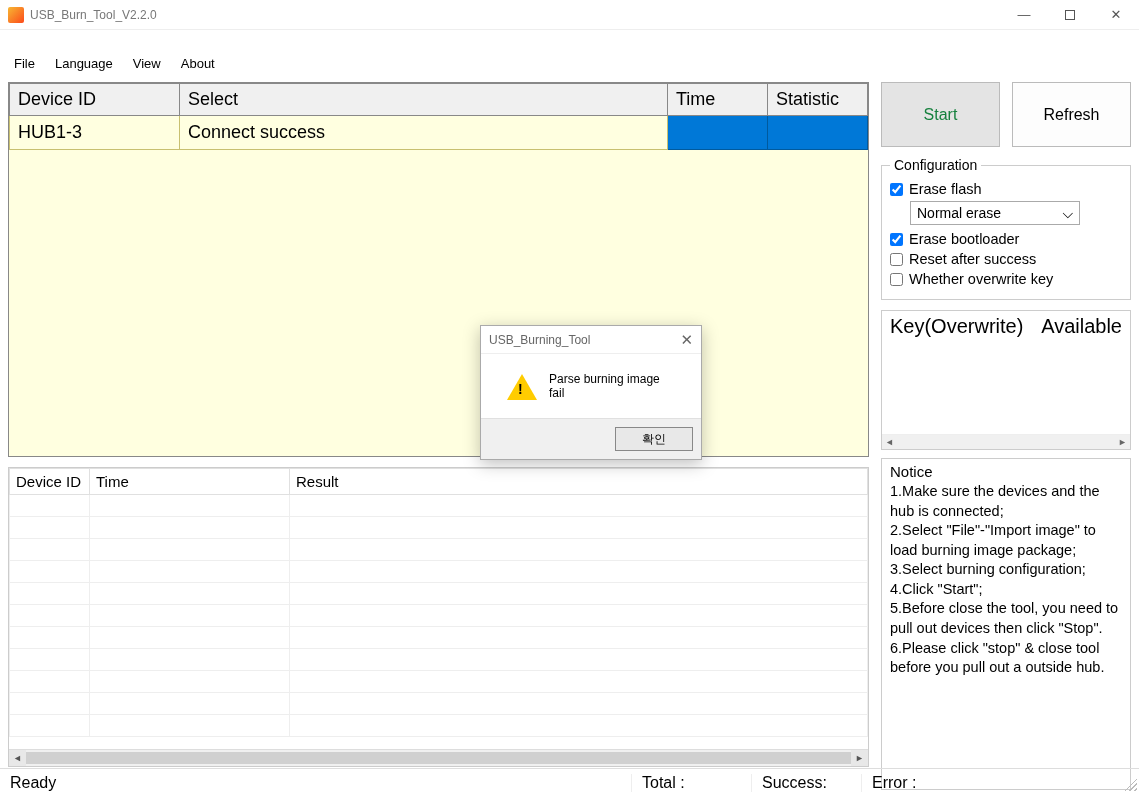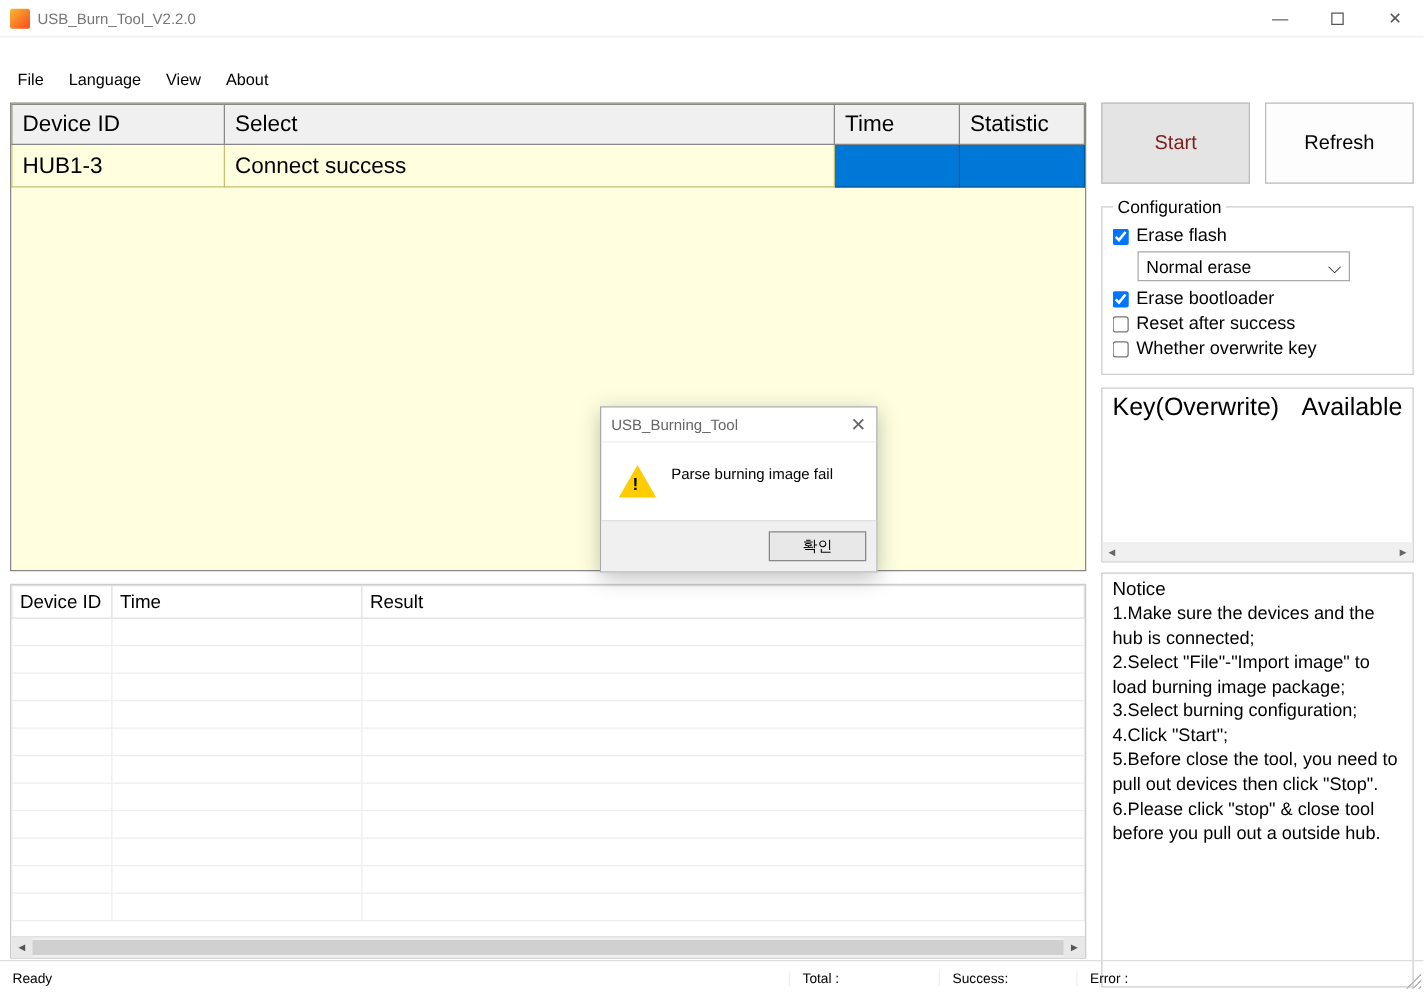--- a/index.html
+++ b/index.html
@@ -183,21 +183,21 @@
     border: 1px solid #bbb;
     background: #f5f5f5;
     font-size: 16px;
     display: flex;
     align-items: center;
     justify-content: center;
     cursor: pointer;
   }
   .btn.start {
     background: #e4e4e4;
-    color: #7f1d1d;
+    color: #15803d;
   }
   .btn.refresh {
     background: #fdfdfd;
   }
   fieldset {
     border: 1px solid #ccc;
     margin: 0 0 10px 0;
     padding: 4px 8px 8px 8px;
   }
   legend {
@@ -270,21 +270,21 @@
     line-height: 1.35;
   }
   
   .statusbar {
     position: absolute;
     bottom: 0; left: 0; right: 0;
     height: 28px;
     border-top: 1px solid #ddd;
     display: flex;
     align-items: center;
-    font-size: 11px;
+    font-size: 16px;
   }
   .statusbar .cell {
     padding: 0 10px;
   }
   .statusbar .cell.ready { flex: 1; }
   .statusbar .cell.total { width: 120px; border-left: 1px solid #eee; }
   .statusbar .cell.success { width: 110px; border-left: 1px solid #eee; }
   .statusbar .cell.error { width: 260px; border-left: 1px solid #eee; }
   .statusbar .grip {
     width: 16px; height: 16px;
@@ -314,22 +314,22 @@
     border-bottom: 1px solid #eee;
     justify-content: space-between;
   }
   .modal .m-close {
     font-size: 15px;
     color: #666;
     cursor: pointer;
   }
   .modal .m-body {
     display: flex;
-    align-items: flex-start;
-    padding: 18px 14px;
+    align-items: flex-end;
+    padding: 18px 26px;
     gap: 12px;
   }
   .warn-icon {
     width: 0; height: 0;
     border-left: 15px solid transparent;
     border-right: 15px solid transparent;
     border-bottom: 26px solid #FFCC00;
     position: relative;
   }
   .warn-icon::after {

